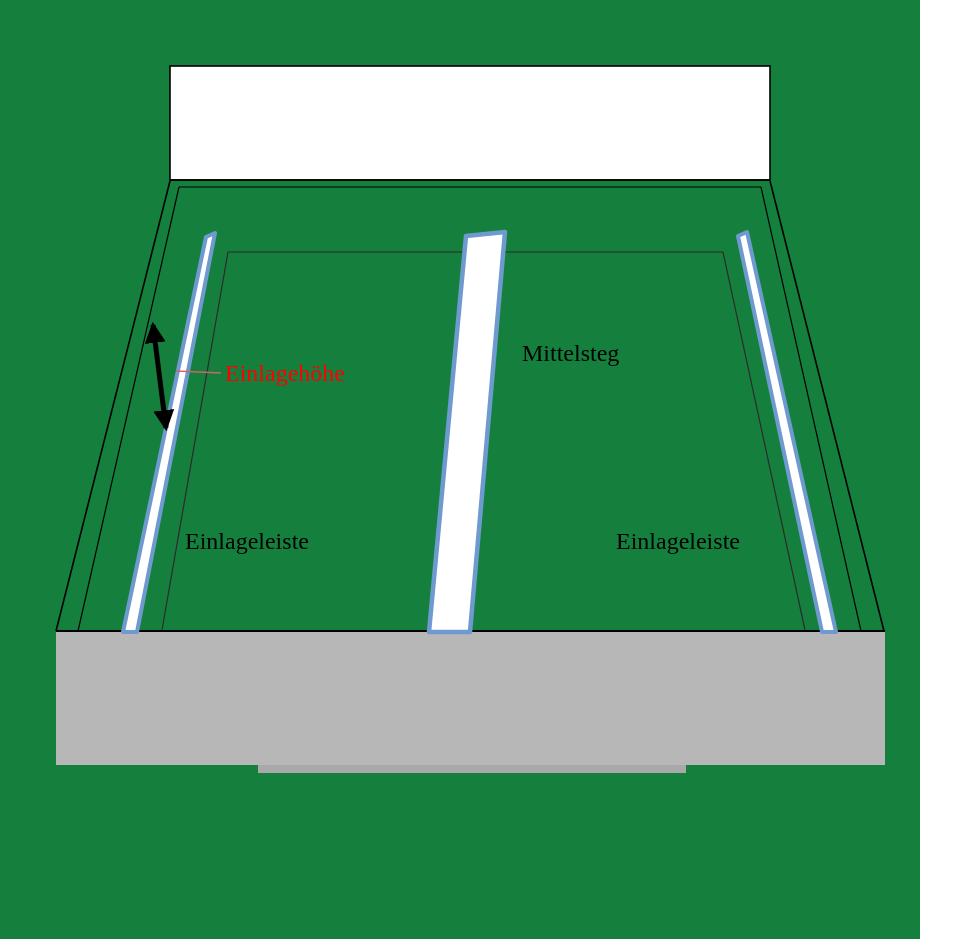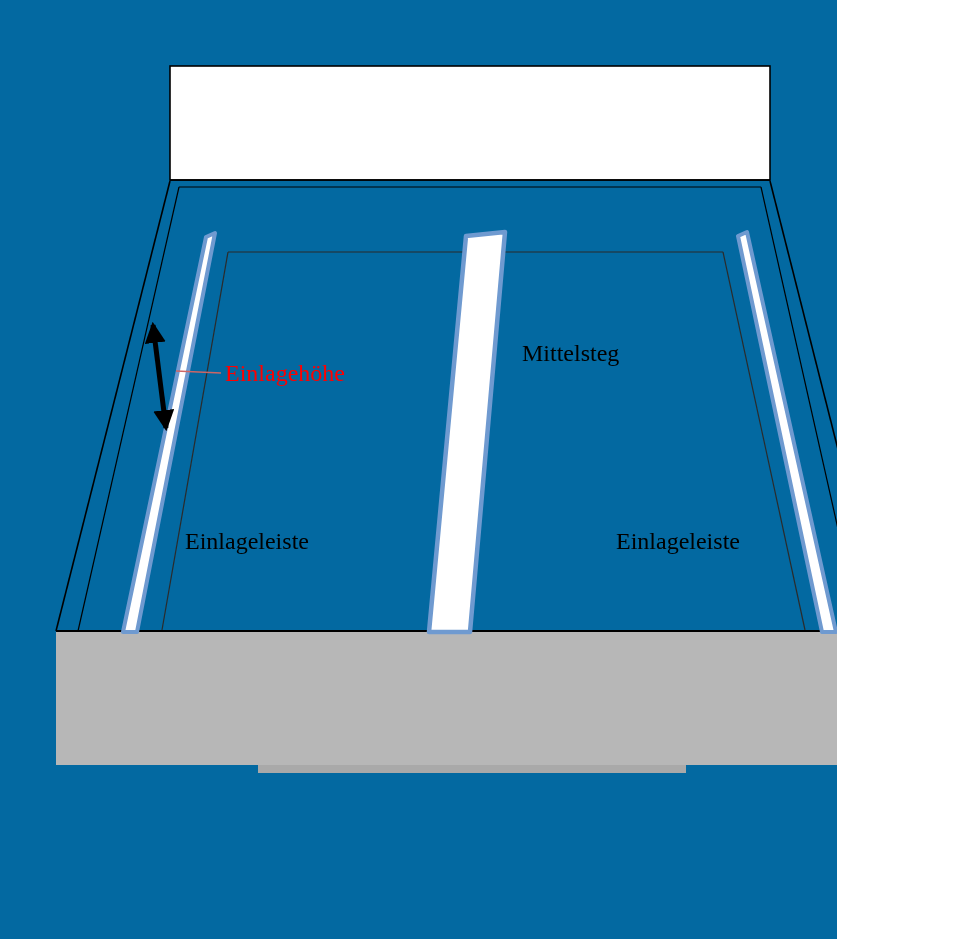--- a/index.html
+++ b/index.html
@@ -2,23 +2,23 @@
 <html><head>
 <meta charset="utf-8">
 <style>
   html, body {
     margin: 0;
     padding: 0;
     background: #ffffff;
   }
   .stage {
     position: relative;
-    width: 837px;
+    width: 920px;
     height: 939px;
-    background: #0369a1;
+    background: #15803d;
     overflow: hidden;
     font-family: "Liberation Serif", "DejaVu Serif", serif;
   }
   svg text {
     font-family: "Liberation Serif", "DejaVu Serif", serif;
     font-size: 24px;
   }
 </style>
 </head>
 <body>

